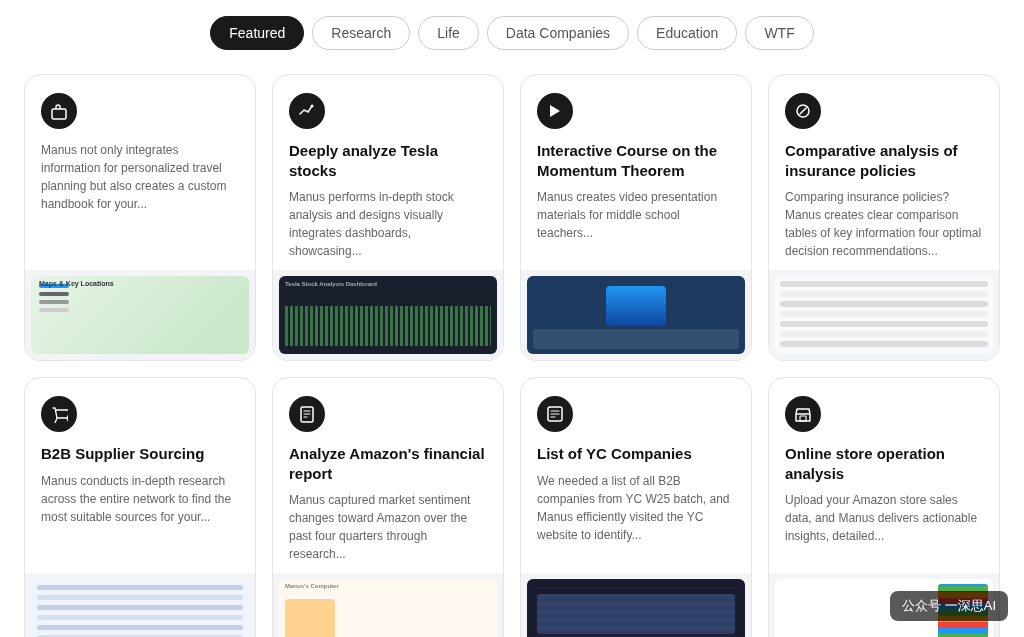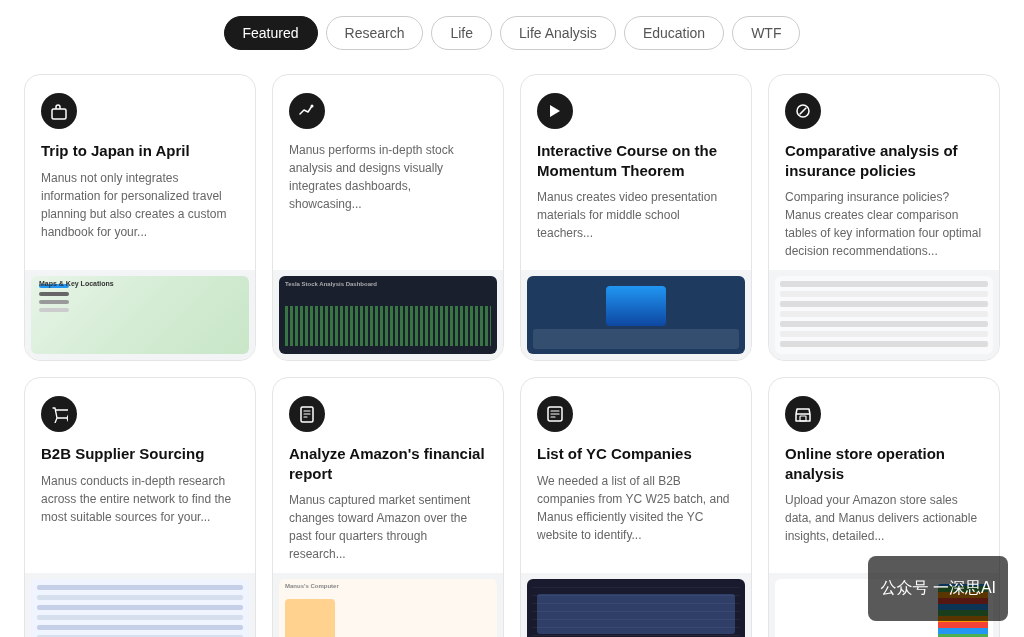--- a/index.html
+++ b/index.html
@@ -271,61 +271,61 @@
       width: 50px; bottom: 5px;
       background: repeating-linear-gradient(0deg, #f44336 0px, #f44336 6px, #FF9800 6px, #FF9800 12px, #4CAF50 12px, #4CAF50 18px, #2196F3 18px, #2196F3 24px);
       border-radius: 3px;
     }
     .watermark {
       position: fixed;
       bottom: 16px;
       right: 16px;
       background: rgba(0,0,0,0.65);
       color: #fff;
-      padding: 22px 12px;
+      padding: 6px 12px;
       border-radius: 8px;
-      font-size: 16px;
+      font-size: 13px;
       font-weight: 500;
       z-index: 100;
     }
   </style>
 </head>
 <body>
 
 <div class="tabs-container">
     <button class="tab-pill active">Featured</button>
     <button class="tab-pill">Research</button>
     <button class="tab-pill">Life</button>
-    <button class="tab-pill">Life Analysis</button>
+    <button class="tab-pill">Data Companies</button>
     <button class="tab-pill">Education</button>
     <button class="tab-pill">WTF</button>
   </div>
 <div class="grid-container">
     <div class="card">
     <div class="card-icon">
       <svg viewBox="0 0 18 18" xmlns="http://www.w3.org/2000/svg">
           <rect x="2" y="7" width="14" height="10" rx="1.5" stroke="white" stroke-width="1.5" fill="none"></rect>
           <path d="M6 7V5a2 2 0 014 0v2" stroke="white" stroke-width="1.5" fill="none"></path>
         </svg>
     </div>
-    <div class="card-title">Trip to Japan in April</div>
     <div class="card-desc">Manus not only integrates information for personalized travel planning but also creates a custom handbook for your...</div>
     <div class="card-preview">
       <div class="preview-inner">
         <div class="preview-map"></div>
       </div>
     </div>
   </div>
     <div class="card">
     <div class="card-icon">
       <svg viewBox="0 0 18 18" xmlns="http://www.w3.org/2000/svg">
           <polyline points="2,12 6,8 10,10 14,4" stroke="white" stroke-width="1.5" fill="none" stroke-linejoin="round" stroke-linecap="round"></polyline>
           <circle cx="14" cy="4" r="1.5" fill="white"></circle>
         </svg>
     </div>
+    <div class="card-title">Deeply analyze Tesla stocks</div>
     <div class="card-desc">Manus performs in-depth stock analysis and designs visually integrates dashboards, showcasing...</div>
     <div class="card-preview">
       <div class="preview-inner">
         <div class="preview-tesla"></div>
       </div>
     </div>
   </div>
     <div class="card">
     <div class="card-icon">
       <svg viewBox="0 0 18 18" xmlns="http://www.w3.org/2000/svg">

